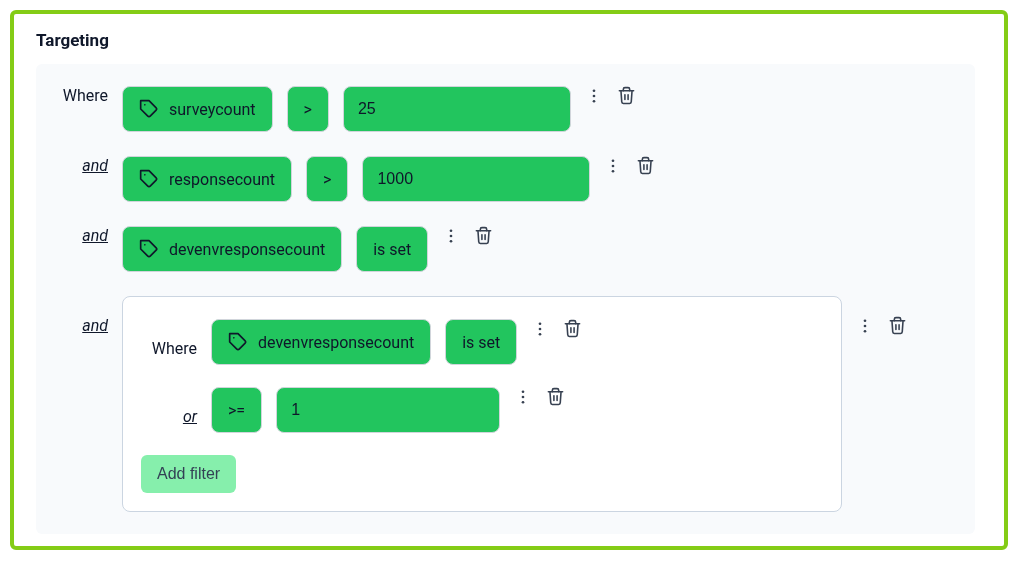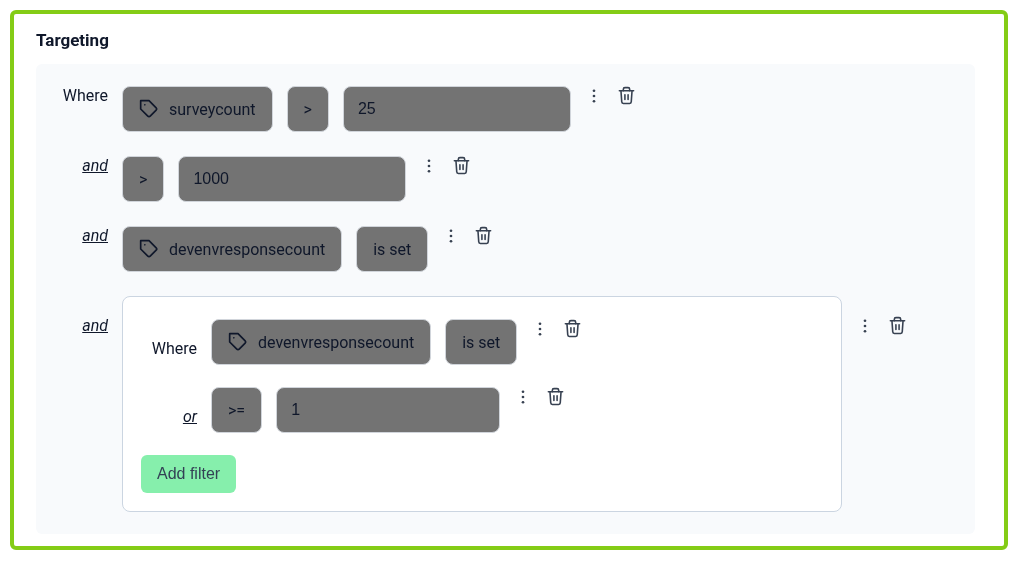--- a/index.html
+++ b/index.html
@@ -44,21 +44,21 @@
     }
     .row:last-child { margin-bottom: 0; }
     .prefix {
       width: 56px;
       text-align: right;
       font-size: 16px;
       color: #0f172a;
     }
     .prefix.underline { text-decoration: underline; cursor: pointer; font-style: italic; }
     .chip {
-      background: #737373;
+      background: #22c55e;
       border: 1px solid #d1d5db;
       border-radius: 8px;
       height: 46px;
       display: inline-flex;
       align-items: center;
       padding: 0 16px;
       font-size: 16px;
       color: #0f172a;
     }
     .chip.tag { gap: 10px; }
@@ -135,20 +135,29 @@
               <path d="M10 11v6"></path>
               <path d="M14 11v6"></path>
               <path d="M8 6V4a2 2 0 0 1 2-2h4a2 2 0 0 1 2 2v2"></path>
             </svg>
           </span>
       </div>
     </div>
 
     <div class="row">
       <div class="prefix underline">and</div>
+      <div class="chip tag">
+        <span>
+            <svg width="20" height="20" viewBox="0 0 24 24" fill="none" stroke="#0f172a" stroke-width="2" stroke-linecap="round" stroke-linejoin="round">
+              <path d="M20.59 13.41l-7.17 7.17a2 2 0 0 1-2.83 0L2 12V2h10l8.59 8.59a2 2 0 0 1 0 2.82z"></path>
+              <line x1="7" y1="7" x2="7.01" y2="7"></line>
+            </svg>
+          </span>
+        <span>responsecount</span>
+      </div>
       <div class="chip op">&gt;</div>
       <div class="chip input">
           <input value="1000" style="">
         </div>
       <div class="actions">
         <span class="icon-btn">
             <svg width="18" height="18" viewBox="0 0 24 24" fill="#374151">
               <circle cx="12" cy="5" r="1.8"></circle>
               <circle cx="12" cy="12" r="1.8"></circle>
               <circle cx="12" cy="19" r="1.8"></circle>

